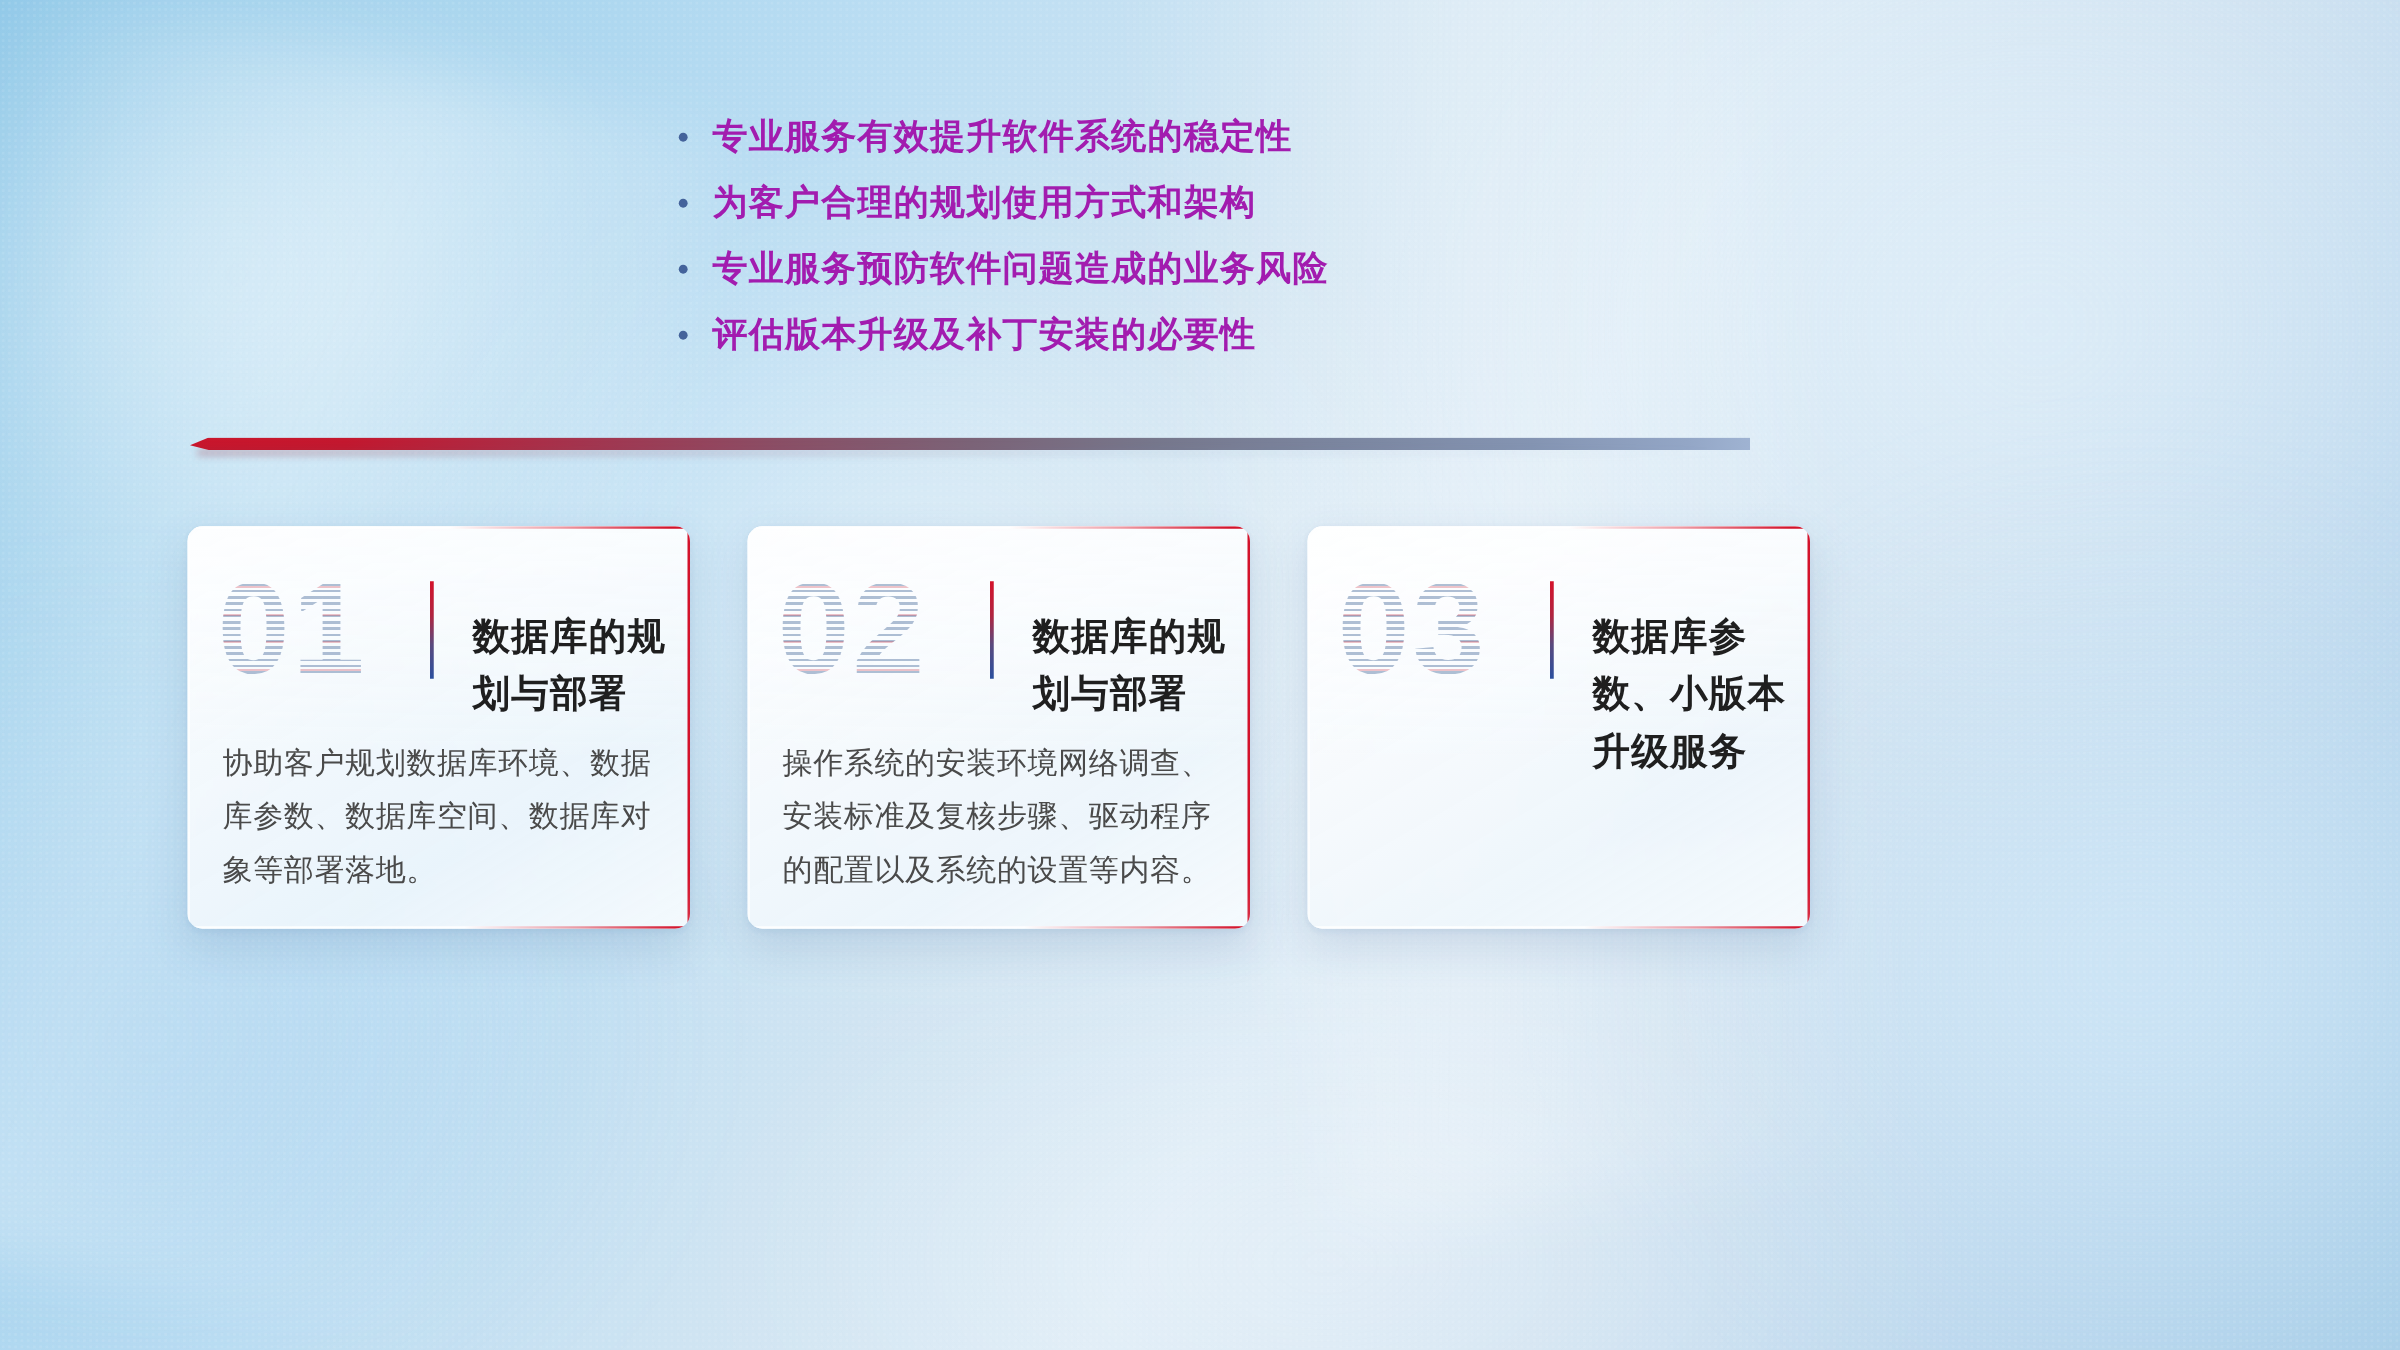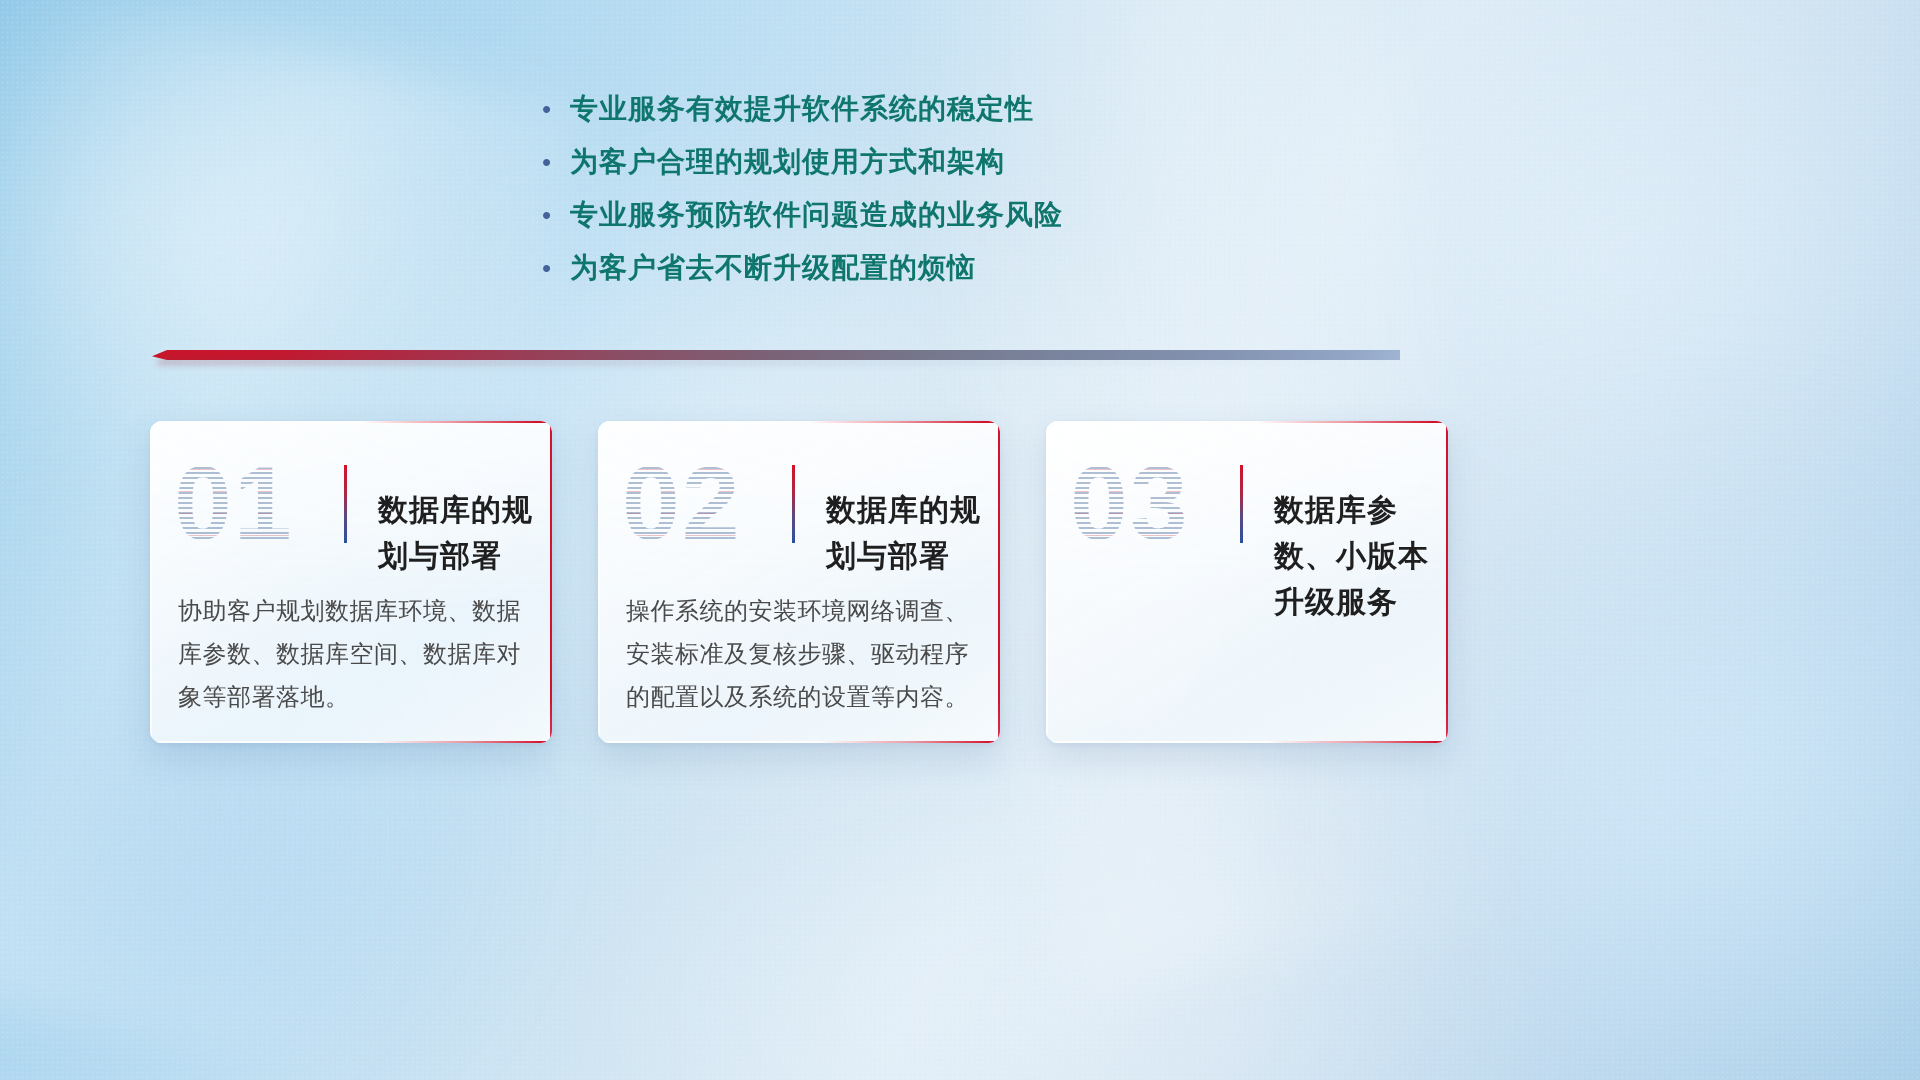--- a/index.html
+++ b/index.html
@@ -64,21 +64,21 @@
   }
   .bullet-dot {
     width:34px; flex:0 0 34px;
     color:#44639b; font-size:26px; line-height:42px;
     text-align:left; padding-left:6px;
   }
   .bullet-text {
     font-family:"Liberation Sans","DejaVu Sans",sans-serif;
     font-size:28px; line-height:42px;
     letter-spacing:1px;
-    color:#0f766e; font-weight:700;
+    color:#a21caf; font-weight:700;
   }
 
   
   #divider-wrap { position:absolute; left:152px; top:344px; width:1248px; height:24px; }
   .divider {
     position:absolute; left:0; top:6px; width:100%; height:10px;
     background:linear-gradient(90deg,
       #c9162c 0%, #c3182f 10%, #a23650 26%,
       #8a4f66 38%, #7b6377 50%, #76778c 62%,
       #7b86a0 74%, #8494b2 86%, #93a6c6 96%, #9fb3d2 100%);
@@ -210,21 +210,21 @@
     <div class="bullet-text">为客户合理的规划使用方式和架构</div>
   </div>
 
   <div class="bullet-row">
     <div class="bullet-dot">•</div>
     <div class="bullet-text">专业服务预防软件问题造成的业务风险</div>
   </div>
 
   <div class="bullet-row">
     <div class="bullet-dot">•</div>
-    <div class="bullet-text">为客户省去不断升级配置的烦恼</div>
+    <div class="bullet-text">评估版本升级及补丁安装的必要性</div>
   </div>
 
 </div>
 
 <div id="divider-wrap">
   <div class="divider"></div>
   <div class="divider-shadow"></div>
 </div>
 
 <div id="cards">

